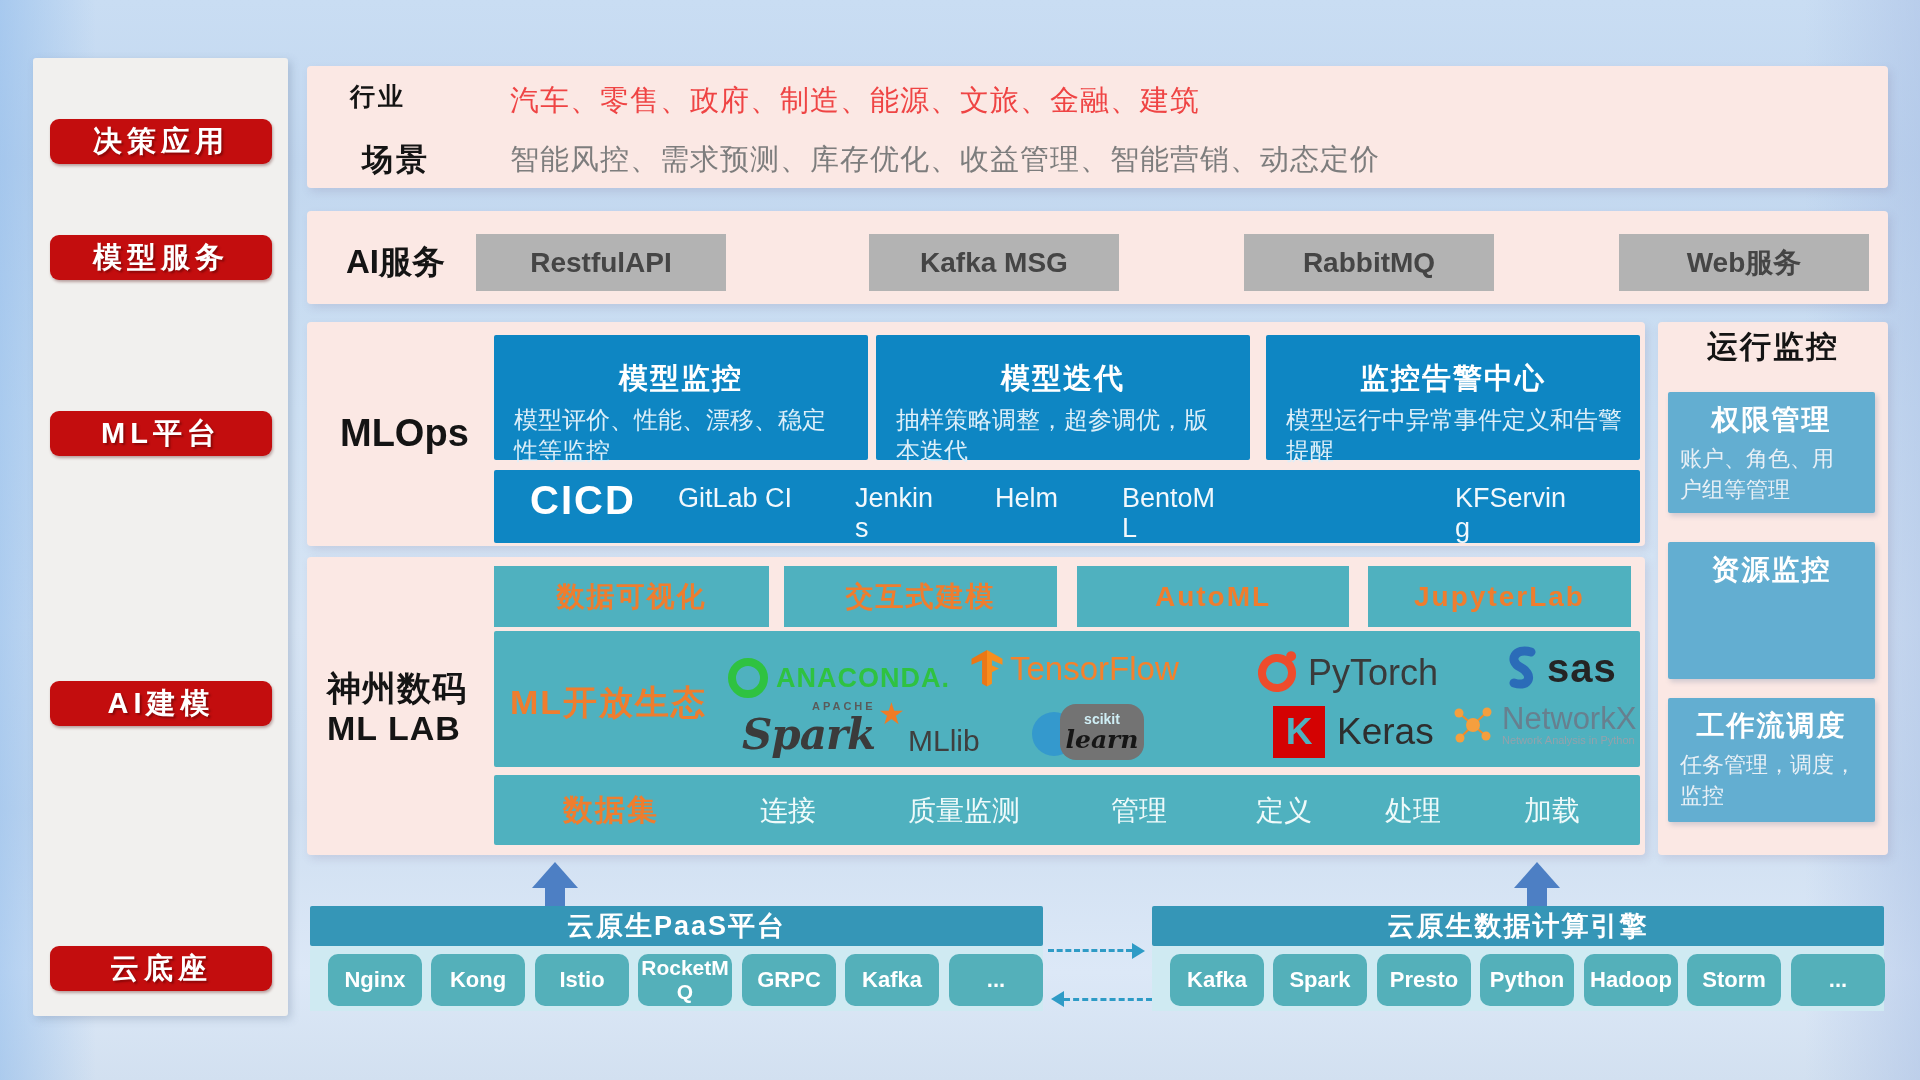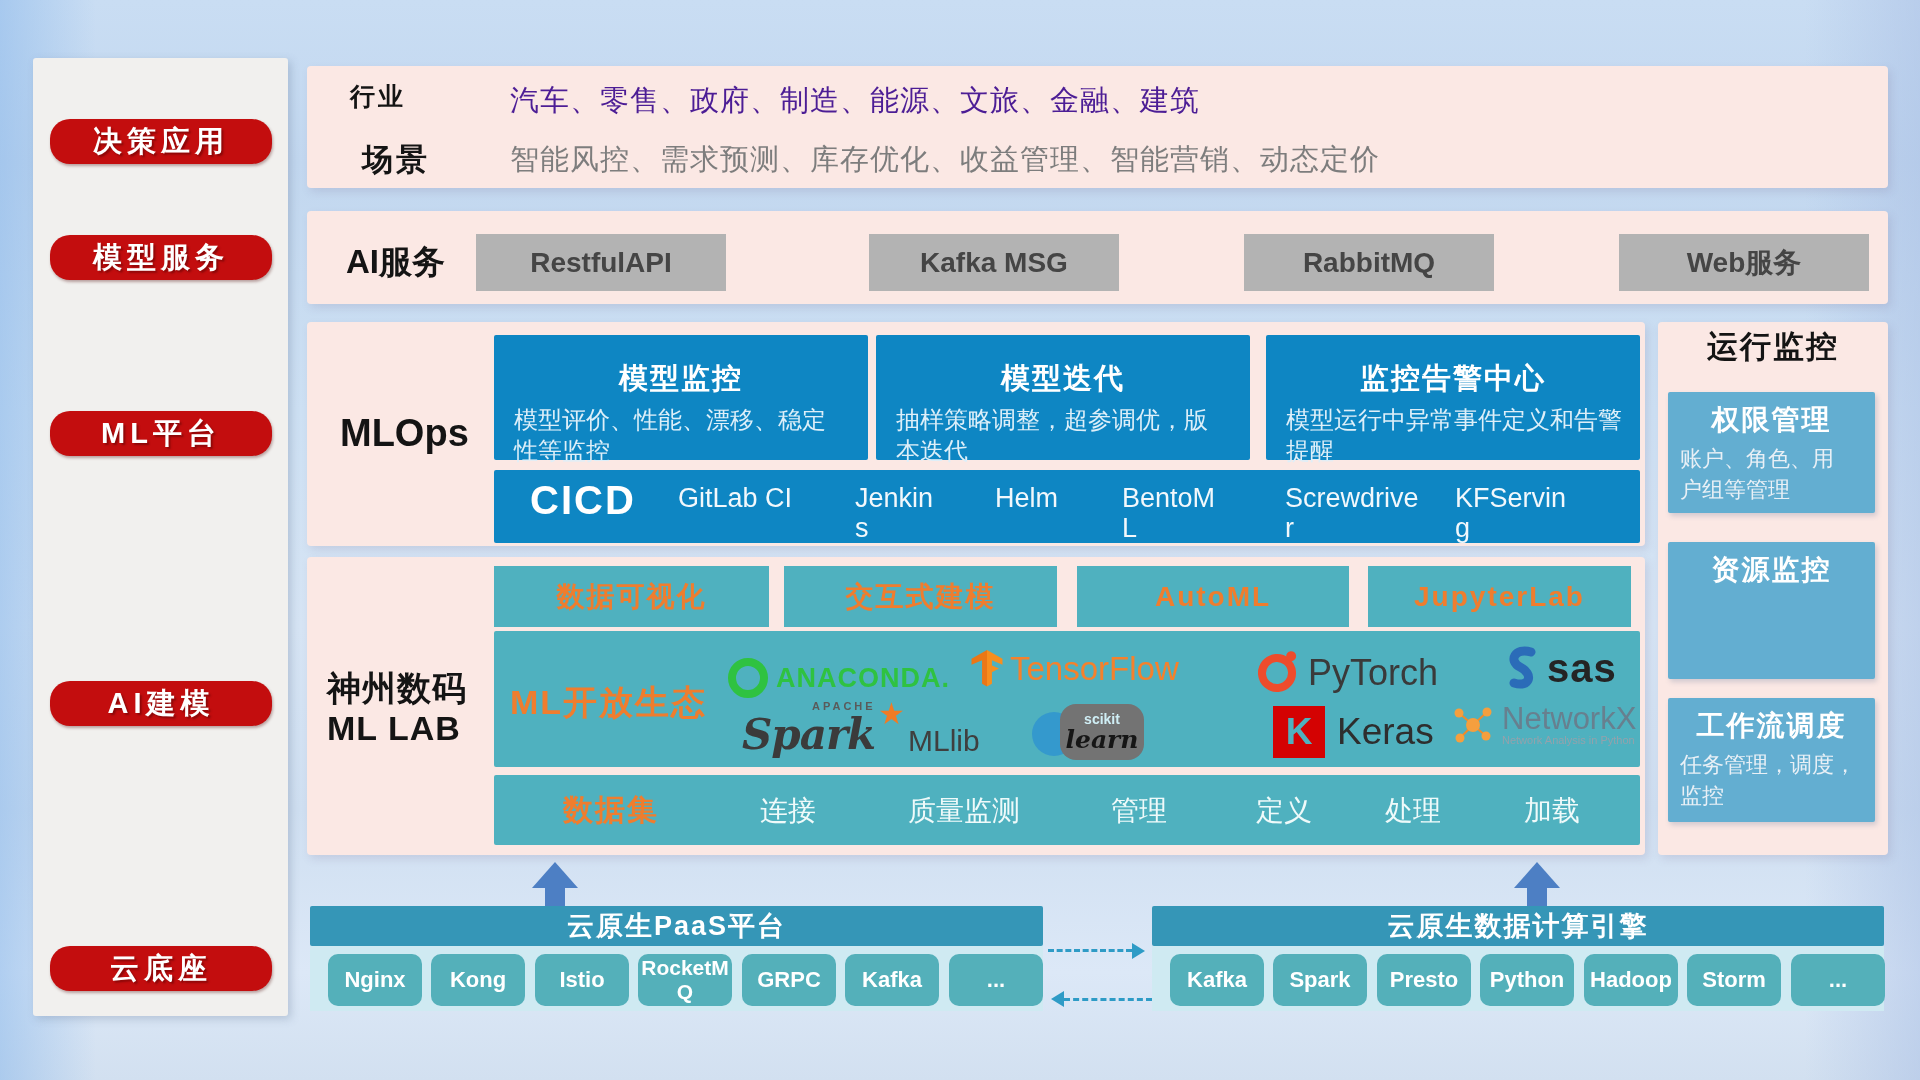--- a/index.html
+++ b/index.html
@@ -3,21 +3,21 @@
 <meta charset="utf-8">
 <style>
 html,body{margin:0;padding:0}
 body{position:relative;width:1920px;height:1080px;overflow:hidden;font-family:"Liberation Sans",sans-serif;
 background:
  linear-gradient(90deg, rgba(140,185,235,.55) 0%, rgba(140,185,235,0) 5%),
  linear-gradient(90deg, rgba(255,255,255,0) 94%, rgba(168,190,228,.5) 100%),
  linear-gradient(180deg,#c9ddf3 0%,#c2d7ef 15%,#cde0f3 38%,#d6e4f4 58%,#cfdff1 75%,#dce8f7 90%,#d2e0f0 100%);}
 .abs{position:absolute}
 .panel{position:absolute;background:#fbe8e4;border-radius:4px;box-shadow:3px 4px 8px rgba(120,110,150,.18)}
-.badge{position:absolute;left:50px;width:222px;height:45px;background:#c30d0e;border-radius:20px;color:#fff;font-size:29px;font-weight:bold;letter-spacing:5px;display:flex;align-items:center;justify-content:center;text-shadow:2px 2px 2px rgba(70,0,0,.45);box-shadow:1px 2px 3px rgba(100,40,40,.4)}
+.badge{position:absolute;left:50px;width:222px;height:45px;background:#c30d0e;border-radius:9px;color:#fff;font-size:29px;font-weight:bold;letter-spacing:5px;display:flex;align-items:center;justify-content:center;text-shadow:2px 2px 2px rgba(70,0,0,.45);box-shadow:1px 2px 3px rgba(100,40,40,.4)}
 .seclabel{position:absolute;color:#141414;font-weight:bold}
 .graybtn{position:absolute;top:234px;width:250px;height:57px;background:#b3b3b3;color:#454545;font-size:28px;font-weight:bold;display:flex;align-items:center;justify-content:center}
 .bluebox{position:absolute;top:335px;width:374px;height:125px;background:#0e86c3;border-radius:2px;color:#fff}
 .bluebox .t{text-align:center;margin-top:24px;font-size:29px;font-weight:bold;letter-spacing:2px}
 .bluebox .d{margin:5px auto 0;font-size:24px;line-height:31px;color:#ddeff9;white-space:pre-line;padding-left:20px;padding-right:6px}
 .cicd{position:absolute;left:494px;top:470px;width:1146px;height:73px;background:#0e86c3;border-radius:2px;overflow:hidden;color:#fff}
 .cicd-label{position:absolute;left:36px;top:8px;font-size:40px;font-weight:bold;letter-spacing:2px}
 .cicd-item{position:absolute;top:13px;font-size:27px;color:#f2f8fc;line-height:30px;word-break:break-all}
 .topteal{position:absolute;top:566px;height:61px;background:#4fb1bf;color:#ef7d2e;font-size:28px;font-weight:bold;display:flex;align-items:center;justify-content:center;letter-spacing:2px}
 .dsitem{position:absolute;top:792px;font-size:28px;color:#effafa}
@@ -71,21 +71,21 @@
   </div>
 <div class="badge" style="top:681px">
     <span>AI建模</span>
   </div>
 <div class="badge" style="top:946px">
     <span>云底座</span>
   </div>
 
 <div class="panel" style="left:307px;top:66px;width:1581px;height:122px"></div>
 <div class="seclabel" style="left:350px;top:80px;font-size:25px;letter-spacing:3px">行业</div>
-<div class="abs" style="left:510px;top:81px;font-size:29px;color:#4c1d95;letter-spacing:1px">汽车、零售、政府、制造、能源、文旅、金融、建筑</div>
+<div class="abs" style="left:510px;top:81px;font-size:29px;color:#ef4444;letter-spacing:1px">汽车、零售、政府、制造、能源、文旅、金融、建筑</div>
 <div class="seclabel" style="left:362px;top:139px;font-size:31px;letter-spacing:3px">场景</div>
 <div class="abs" style="left:510px;top:140px;font-size:29px;color:#7d7d7d;letter-spacing:1px">智能风控、需求预测、库存优化、收益管理、智能营销、动态定价</div>
 
 <div class="panel" style="left:307px;top:211px;width:1581px;height:93px"></div>
 <div class="seclabel" style="left:346px;top:240px;font-size:33px">AI服务</div>
 <div class="graybtn" style="left:476px">
     <span>RestfulAPI</span>
   </div>
 <div class="graybtn" style="left:869px">
     <span>Kafka MSG</span>
@@ -113,21 +113,20 @@
   <div class="t">监控告警中心</div>
   <div class="d">模型运行中异常事件定义和告警
 提醒</div>
 </div>
 <div class="cicd">
   <div class="cicd-label">CICD</div>
   <div class="cicd-item" style="left:184px;white-space:nowrap">GitLab CI</div>
   <div class="cicd-item" style="left:361px;width:84px">Jenkins</div>
   <div class="cicd-item" style="left:501px;white-space:nowrap">Helm</div>
   <div class="cicd-item" style="left:628px;width:98px">BentoML</div>
-  <div class="cicd-item" style="left:791px;width:139px">Screwdriver</div>
   <div class="cicd-item" style="left:961px;width:118px">KFServing</div>
 </div>
 
 <div class="panel" style="left:307px;top:557px;width:1338px;height:298px"></div>
 <div class="seclabel" style="left:327px;top:668px;font-size:34px;line-height:40px;white-space:pre-line;letter-spacing:1px">神州数码
 ML LAB</div>
 <div class="topteal" style="left:494px;width:275px">
     <span>数据可视化</span>
   </div>
 <div class="topteal" style="left:784px;width:273px">

